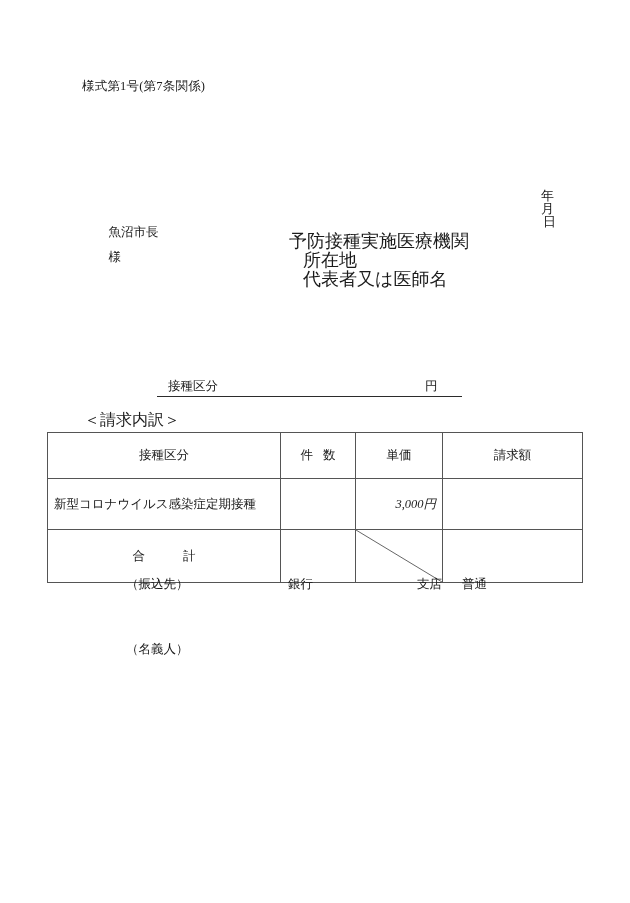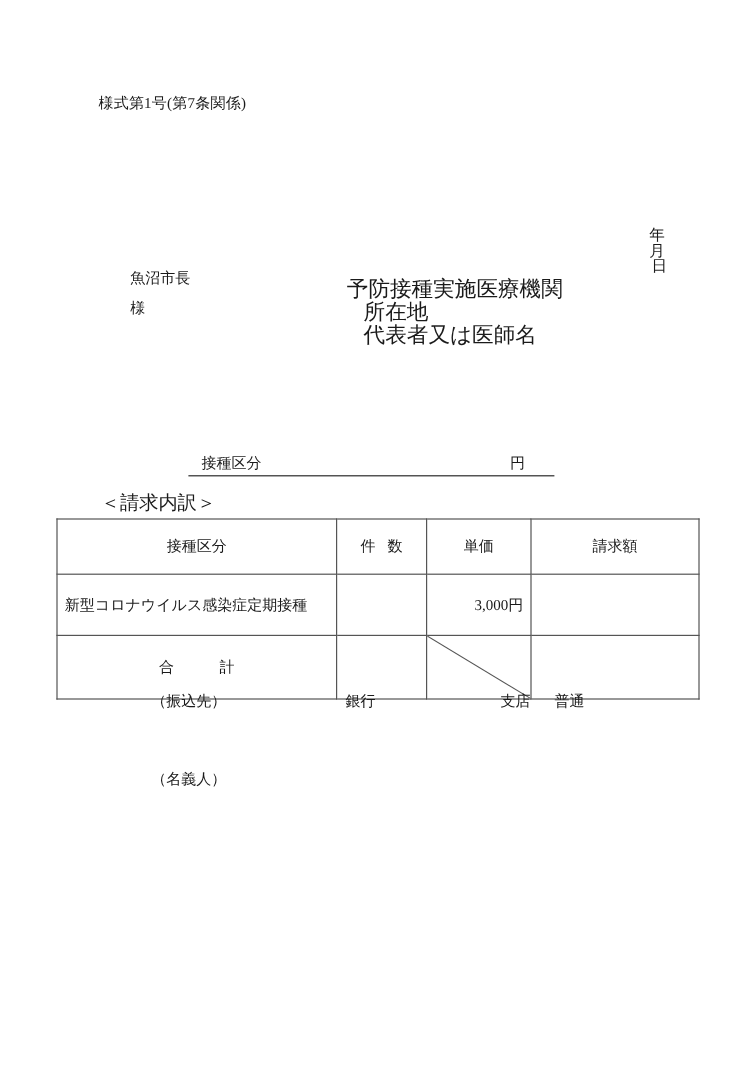--- a/index.html
+++ b/index.html
@@ -143,21 +143,21 @@
   .col-kubun  { width: 233px; }
   .col-kensu  { width: 75px; }
   .col-tanka  { width: 87px; }
   .col-gaku   { width: 140px; }
 
   .claim-table thead td { text-align: center; height: 21px; }
   .row-item td { height: 26px; }
   .row-total td { height: 28px; }
 
   .cell-center { text-align: center; }
-  .cell-right  { text-align: right; }
+  .cell-right  { text-align: right; font-style: italic; }
   .cell-left   { text-align: left; padding-left: 5px; }
 
   .kensu-head .sp { display: inline-block; width: 10px; }
   .total-label .sp { display: inline-block; width: 38px; }
 
   
   .diag {
     position: relative;
     padding: 0;
   }

